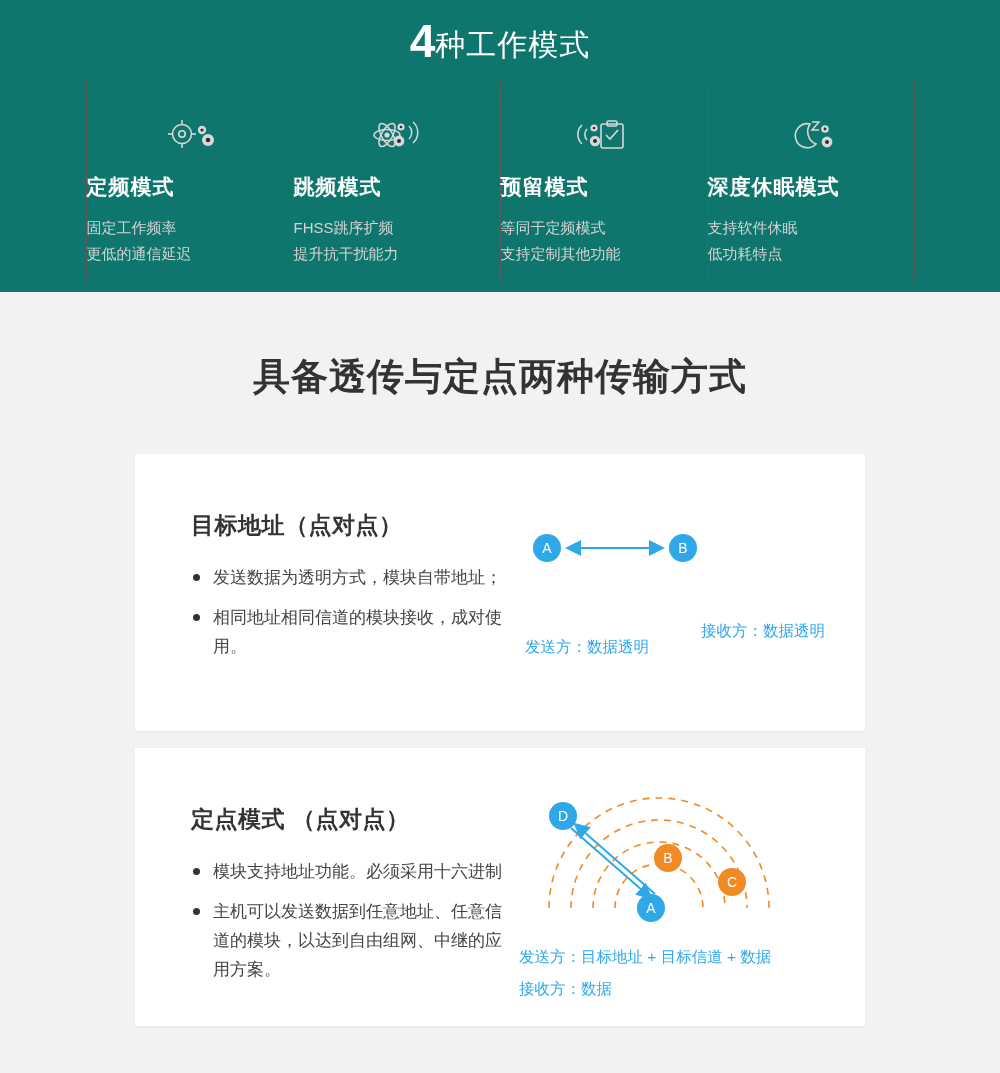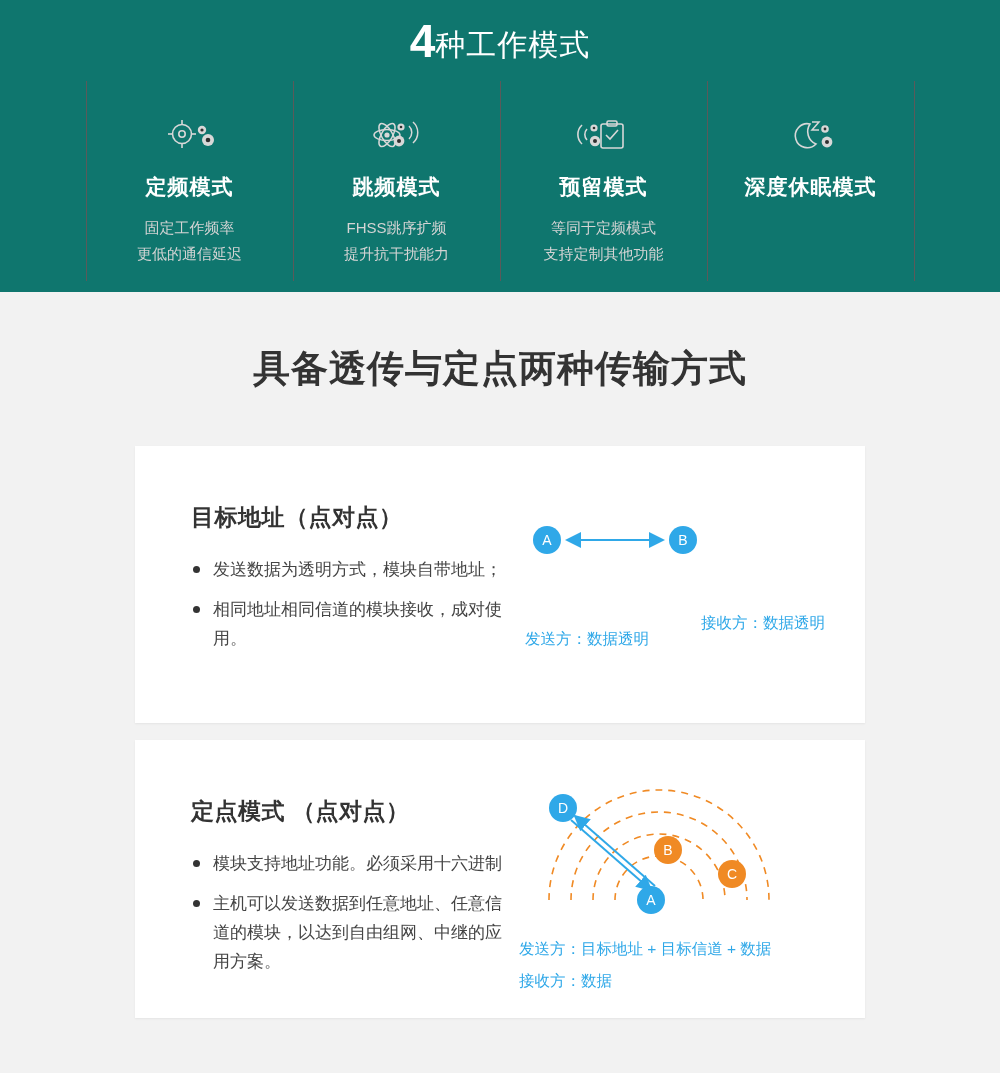--- a/index.html
+++ b/index.html
@@ -45,21 +45,21 @@
     display: flex;
     width: 828px;
     margin: 17px auto 0 auto;
     height: 200px;
     border-left: 1px solid #5a5a5a;
   }
   .mode-cell {
     flex: 1 1 0;
     border-right: 1px solid #5a5a5a;
     box-sizing: border-box;
-    text-align: center;
+    text-align: left;
     padding-top: 32px;
     color: #ffffff;
   }
   .mode-icon {
     height: 46px;
     display: flex;
     align-items: center;
     justify-content: center;
   }
   .mode-name {
@@ -73,21 +73,21 @@
     color: #d4d4d4;
     margin-top: 14px;
     line-height: 26px;
     font-weight: normal;
   }
 
   
   .light-section {
     width: 1000px;
     background: #f2f2f2;
-    padding-top: 0;
+    padding-top: 8px;
   }
   .section-title {
     text-align: center;
     font-size: 37px;
     font-weight: bold;
     color: #333333;
     letter-spacing: 1px;
     padding-top: 52px;
   }
 
@@ -252,20 +252,24 @@
           </g>
           <g fill="#d8d8d8">
             <circle cx="43" cy="13" r="3.8"></circle>
             <circle cx="43" cy="13" r="1.4" fill="#2f2f2f"></circle>
             <circle cx="45" cy="26" r="5.4"></circle>
             <circle cx="45" cy="26" r="2" fill="#2f2f2f"></circle>
           </g>
         </svg>
       </div>
       <div class="mode-name">深度休眠模式</div>
+      <div class="mode-desc">
+        <div>支持软件休眠</div>
+        <div>低功耗特点</div>
+      </div>
     </div>
 
   </div>
 </div>
 
 <div class="light-section">
 
   <div class="section-title">具备透传与定点两种传输方式</div>
 
   <div class="card first">

